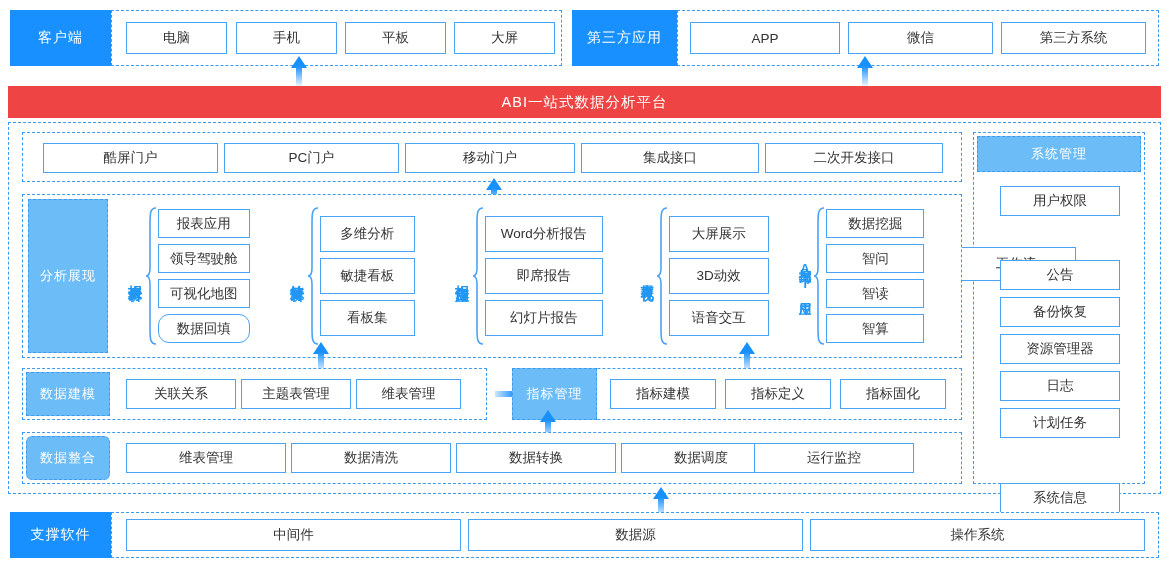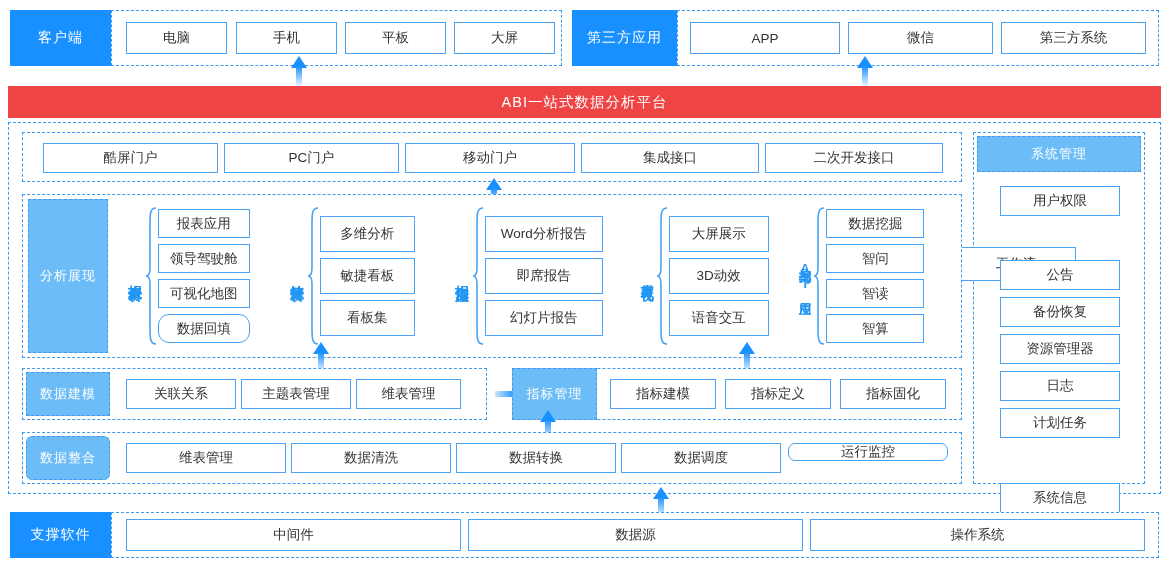--- a/index.html
+++ b/index.html
@@ -261,21 +261,21 @@
       <div class="head"></div>
       <div class="stem"></div>
     </div>
 
   <div class="abs dashbox" style="left:22px;top:432px;width:940px;height:52px;"></div>
   <div class="abs litelabel" style="left:26px;top:436px;width:84px;height:44px;font-size:13px;border-radius:6px;">数据整合</div>
   <div class="abs cell" style="left:126px;top:443px;width:160px;height:30px;">维表管理</div>
   <div class="abs cell" style="left:291px;top:443px;width:160px;height:30px;">数据清洗</div>
   <div class="abs cell" style="left:456px;top:443px;width:160px;height:30px;">数据转换</div>
   <div class="abs cell" style="left:621px;top:443px;width:160px;height:30px;">数据调度</div>
-  <div class="abs cell" style="left:788px;top:443px;width:160px;height:18px;border-radius:7px;">运行监控</div>
+  <div class="abs cell" style="left:754px;top:443px;width:160px;height:30px;">运行监控</div>
 
   <div class="abs uparrow" style="left:653px;top:487px;">
       <div class="head"></div>
       <div class="stem"></div>
     </div>
 
   <div class="abs solidlabel" style="left:10px;top:512px;width:101px;height:46px;">支撑软件</div>
   <div class="abs dashbox" style="left:111px;top:512px;width:1048px;height:46px;"></div>
   <div class="abs cell" style="left:126px;top:519px;width:335px;height:32px;">中间件</div>
   <div class="abs cell" style="left:468px;top:519px;width:335px;height:32px;">数据源</div>

